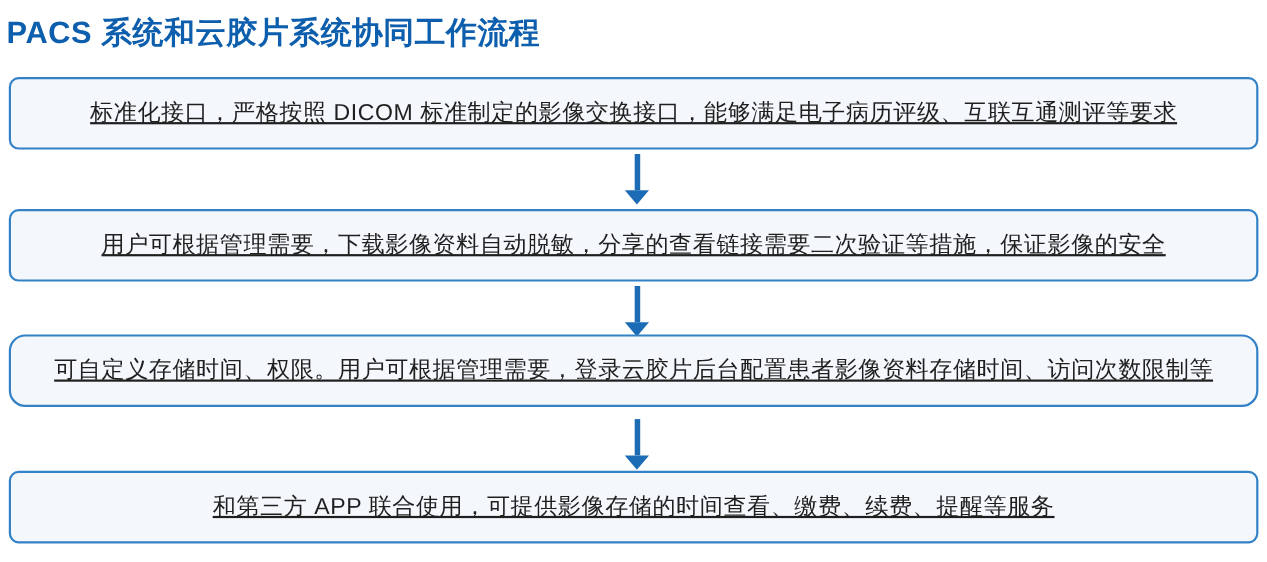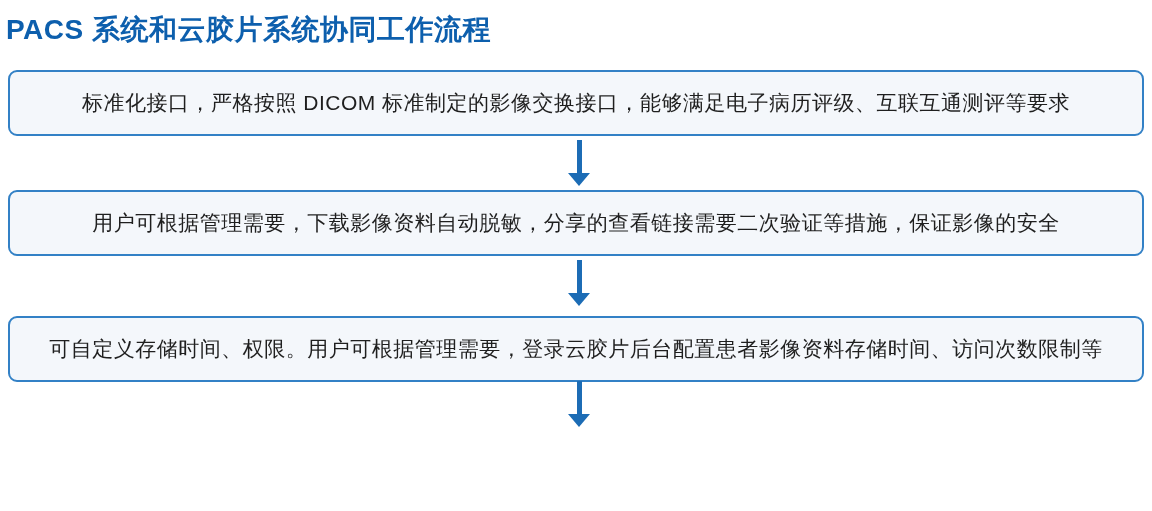--- a/index.html
+++ b/index.html
@@ -44,24 +44,25 @@
     justify-content: center;
     padding: 0 18px;
   }
   .flow-box .step-text {
     font-size: 21px;
     color: #1f1f1f;
     text-align: left;
     letter-spacing: 0.5px;
     line-height: 1.3;
     white-space: nowrap;
+    text-decoration: underline;
   }
   .box-1 { top: 70px; }
   .box-2 { top: 190px; }
-  .box-3 { top: 316px; }
+  .box-3 { top: 304px; border-radius: 15px; }
   .box-4 { top: 428px; }
 
   .flow-arrow {
     position: absolute;
     left: 566px;
     width: 26px;
     height: 46px;
     display: flex;
     flex-direction: column;
     align-items: center;
@@ -109,14 +110,17 @@
 
   <div class="flow-box box-3">
     <span class="step-text">可自定义存储时间、权限。用户可根据管理需要，登录云胶片后台配置患者影像资料存储时间、访问次数限制等</span>
   </div>
 
   <div class="flow-arrow arrow-3">
     <div class="stem"></div>
     <div class="head"></div>
   </div>
 
+  <div class="flow-box box-4">
+    <span class="step-text">和第三方 APP 联合使用，可提供影像存储的时间查看、缴费、续费、提醒等服务</span>
+  </div>
 
 </div>
 
 </body></html>

